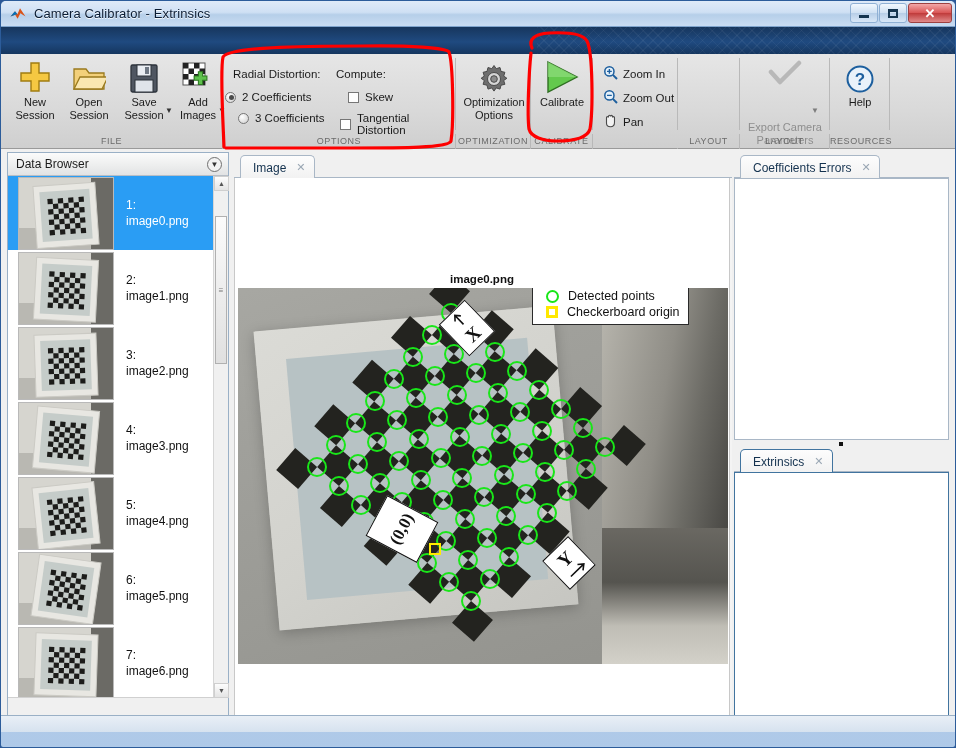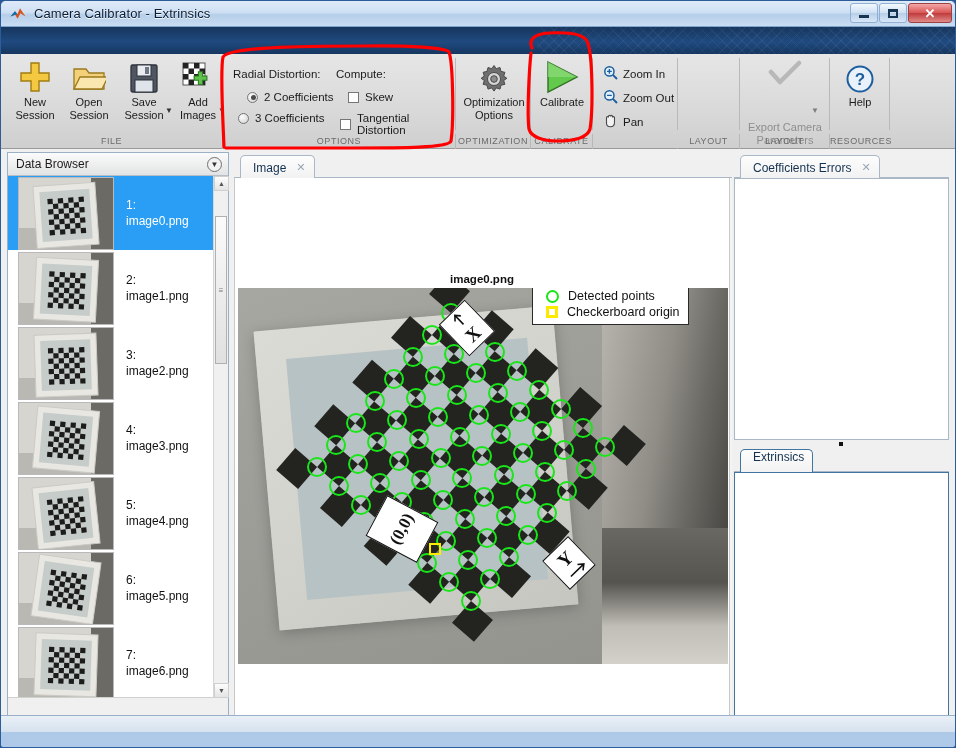--- a/index.html
+++ b/index.html
@@ -475,21 +475,21 @@
 Images</span>
         <span style="position:absolute; right:-1px; bottom:15px; font-size:8px; color:#333;">▼</span>
       </div>
       <div class="sep"></div>
     </div>
 
     <div class="rib-group" style="left:222px; width:233px;">
       <div class="opt-head" style="left:10px; top:14px;">Radial Distortion:</div>
       <div class="opt-head" style="left:113px; top:14px;">Compute:</div>
 
-      <div class="opt-row" style="left:24px; top:37px;">
+      <div class="opt-row" style="left:2px; top:37px;">
         <span class="radio checked"></span>
         <span>2 Coefficients</span>
       </div>
       <div class="opt-row" style="left:15px; top:58px;">
         <span class="radio"></span>
         <span>3 Coefficients</span>
       </div>
       <div class="opt-row" style="left:125px; top:37px;">
         <span class="cbox"></span>
         <span>Skew</span>
@@ -1081,21 +1081,21 @@
           <div class="dtab">
             <span>Coefficients Errors</span>
             <span class="xclose">✕</span>
           </div>
         </div>
         <div id="rep-body"></div>
       </div>
       <div id="split-dot"></div>
       <div id="ext-panel">
         <div class="tabstrip" style="background:#f0f0f0;">
-          <div class="dtab" style="border-color:#41749f;flex-direction:column;">
+          <div class="dtab" style="border-color:#41749f;">
             <span>Extrinsics</span>
             <span class="xclose">✕</span>
           </div>
         </div>
         <div id="ext-body"></div>
       </div>
     </div>
 
     <div id="statusbar"></div>
   </div>

